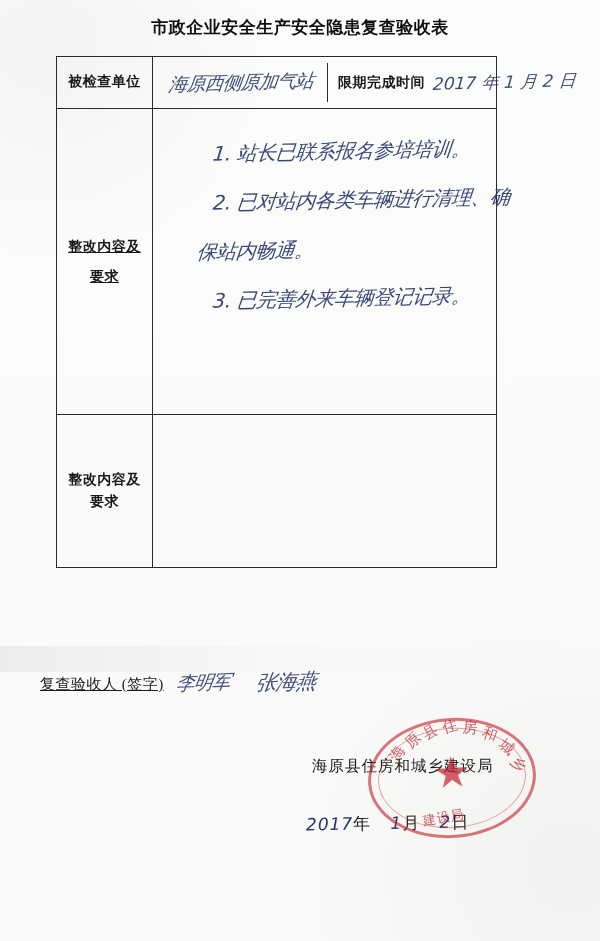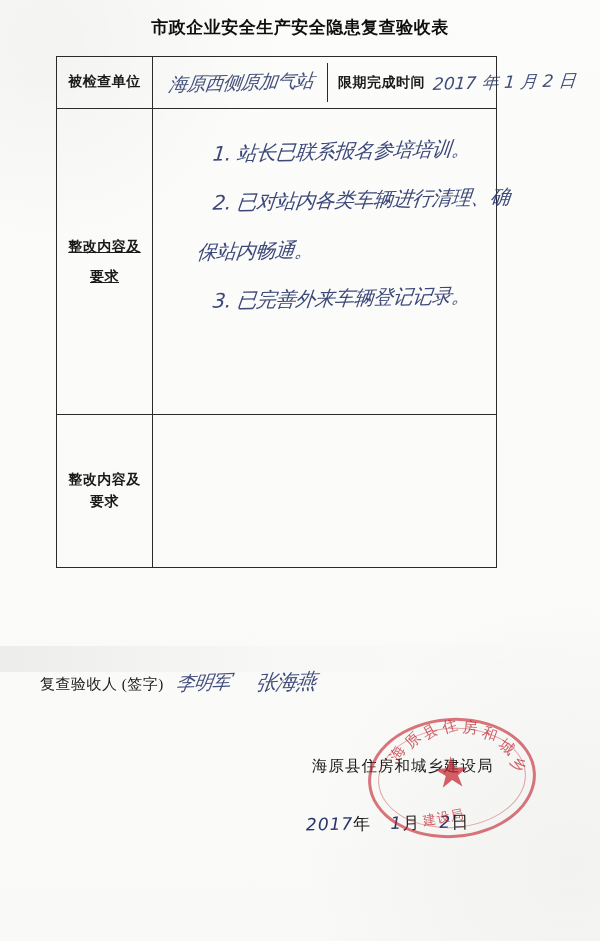--- a/index.html
+++ b/index.html
@@ -175,20 +175,21 @@
   .sig-row {
     position: absolute;
     left: 40px;
     top: 668px;
     display: flex;
     align-items: baseline;
   }
   .sig-label {
     font-size: 15px;
     letter-spacing: 0.5px;
+    text-decoration: underline;
   }
   .sig-hand {
     font-family: "DejaVu Sans", sans-serif;
     color: #27356b;
     font-style: italic;
     font-size: 19px;
     margin-left: 12px;
     transform: rotate(-2deg) skewX(-10deg);
     opacity: 0.88;
     letter-spacing: -1px;

